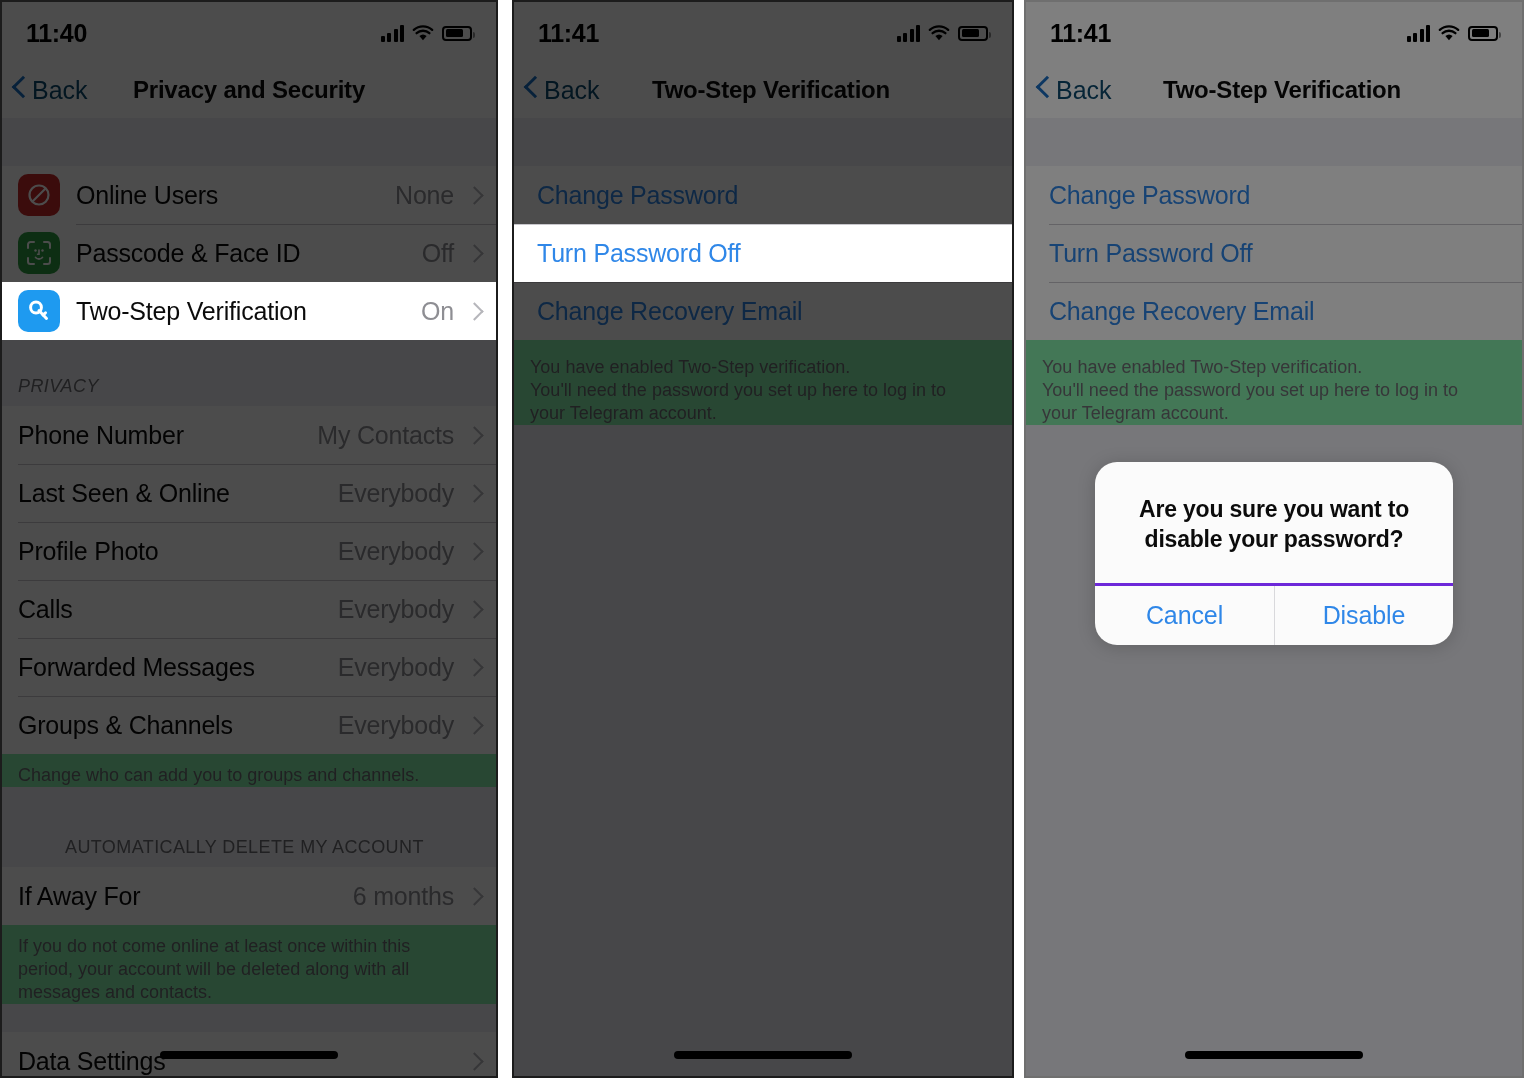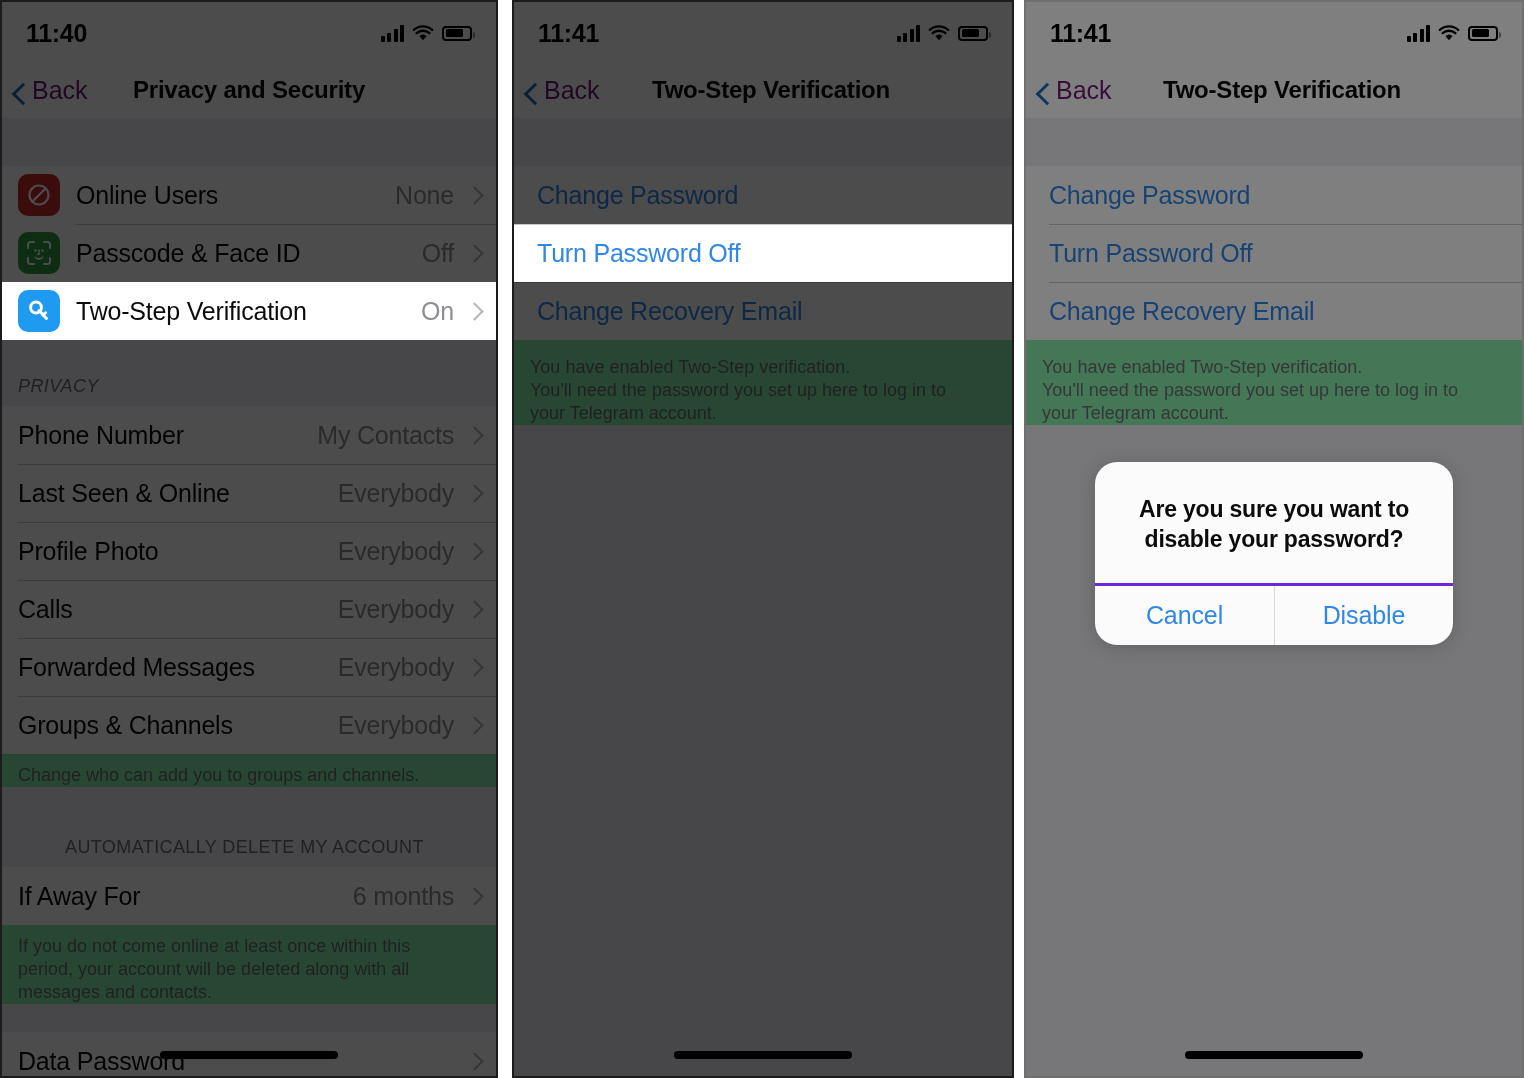--- a/index.html
+++ b/index.html
@@ -110,24 +110,24 @@
   
   .navbar {
     position: relative;
     height: 56px;
     background: #ffffff;
     display: flex;
     align-items: center;
   }
   .nav-back {
     display: flex;
-    align-items: flex-end;
+    align-items: flex-start;
     gap: 6px;
     padding-left: 13px;
-    color: #701a75;
+    color: #0c4a6e;
     font-size: 25px;
     z-index: 2;
   }
   .chev-left {
     width: 13px; height: 22px;
     position: relative;
     flex: 0 0 auto;
   }
   .chev-left::before {
     content: "";
@@ -444,21 +444,21 @@
               <span class="chev-right"></span>
             </div>
           </div>
 
           <div class="section-footer" style="padding-right:34px;">If you do not come online at least once within this period, your account will be deleted along with all messages and contacts.</div>
 
           <div style="height:28px;background:#efeff4;"></div>
 
           <div class="group">
             <div class="row">
-              <span class="row-label">Data Password</span>
+              <span class="row-label">Data Settings</span>
               <span class="chev-right"></span>
             </div>
           </div>
         </div>
 
         <div class="veil" style="top:0;height:282px;"></div>
         <div class="veil" style="top:337px;bottom:0;"></div>
 
         <div class="home-ind"></div>
       </div>

